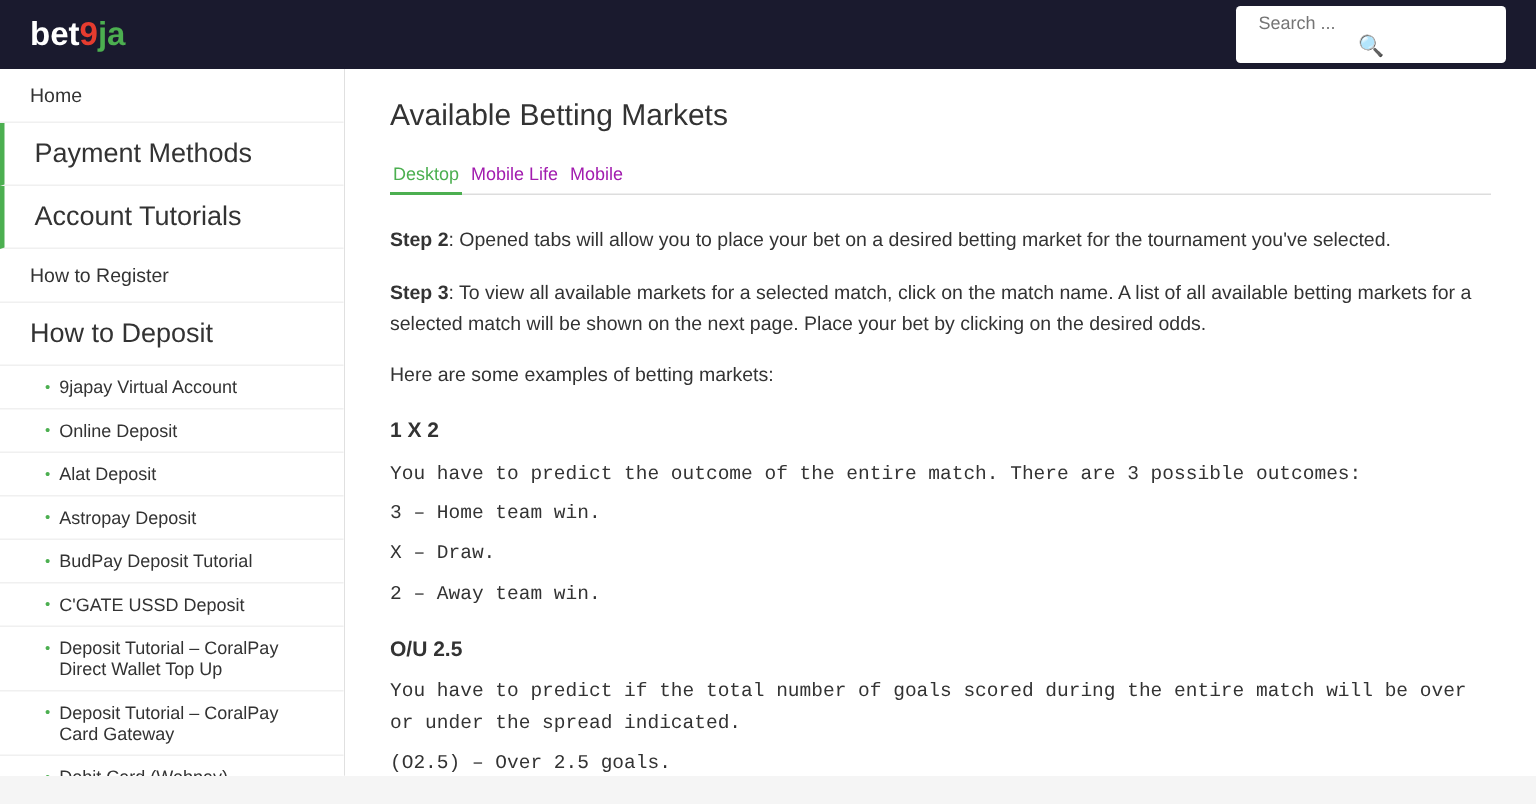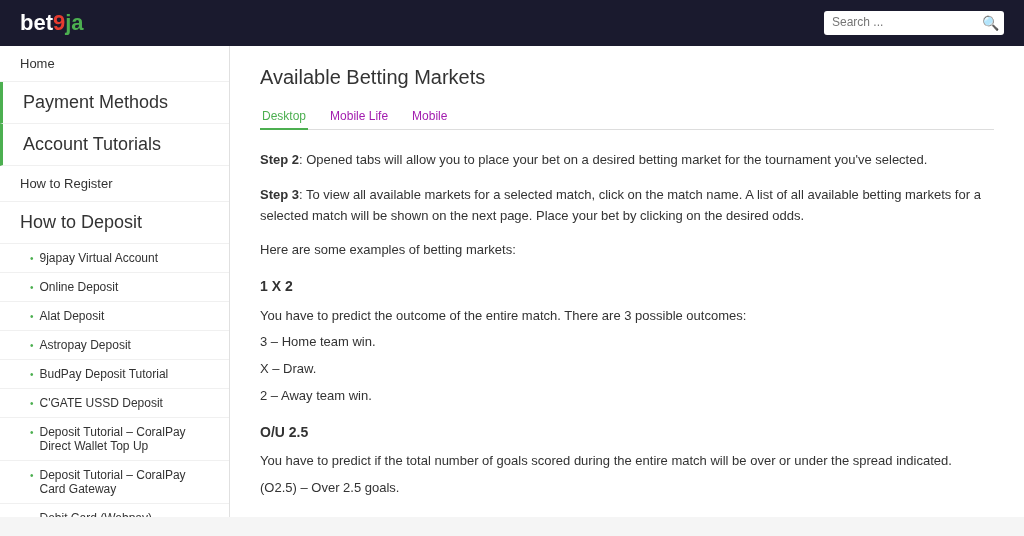--- a/index.html
+++ b/index.html
@@ -16,25 +16,26 @@
     }
     .logo {
       font-size: 22px;
       font-weight: bold;
     }
     .logo-bet { color: #fff; }
     .logo-9 { color: #e63c2f; }
     .logo-ja { color: #4caf50; }
     .search-bar {
       display: flex;
-      align-items: flex-start;
+      align-items: center;
       background: #fff;
       border-radius: 3px;
       padding: 4px 8px;
       width: 180px;
+      flex-direction: column;
     }
     .search-bar input {
       border: none;
       outline: none;
       font-size: 12px;
       width: 150px;
       color: #999;
     }
     .search-icon-btn {
       background: none;
@@ -93,21 +94,21 @@
       overflow-y: auto;
     }
     .page-title {
       font-size: 20px;
       font-weight: normal;
       color: #333;
       margin-bottom: 15px;
     }
     .tabs {
       display: flex;
-      gap: 20px;
+      gap: 4px;
       border-bottom: 1px solid #ddd;
       margin-bottom: 20px;
     }
     .tab {
       padding: 5px 2px;
       font-size: 12px;
       cursor: pointer;
       color: #a21caf;
       border-bottom: 2px solid transparent;
       margin-bottom: -1px;
@@ -129,20 +130,21 @@
       font-size: 14px;
       font-weight: bold;
       margin: 14px 0 8px 0;
     }
     .here-text {
       margin-bottom: 10px;
     }
     .content-para {
       margin-bottom: 6px;
       font-size: 13px;
+      font-family: Liberation Mono, monospace;
     }
   </style>
 </head>
 <body>
 
 <nav class="top-nav">
   <div class="logo">
     <span class="logo-bet">bet</span><span class="logo-9">9</span><span class="logo-ja">ja</span>
   </div>
   <div class="search-bar">

